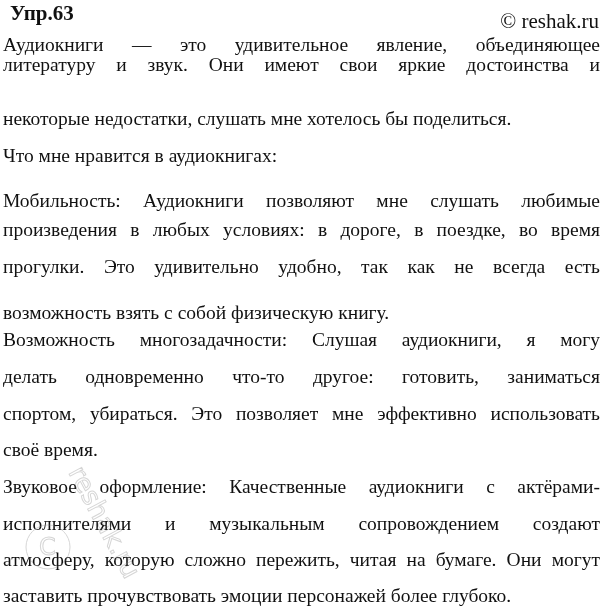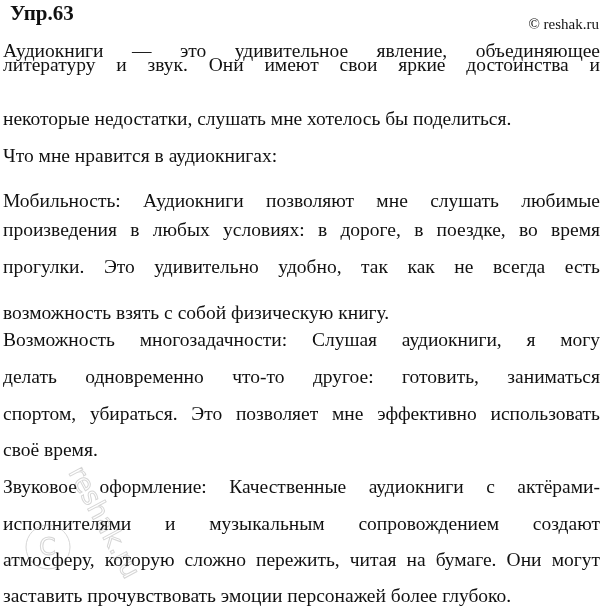--- a/index.html
+++ b/index.html
@@ -9,22 +9,22 @@
     color: #111111;
   }
   .header {
     position: absolute; left: 0; top: 0; width: 603px; height: 28px;
   }
   .title {
     position: absolute; left: 3px; top: 1px;
     font-weight: bold; font-size: 21px; margin-left: 7px;
   }
   .copyright {
-    position: absolute; right: 4px; top: 16px;
-    font-size: 15px;
+    position: absolute; right: 4px; top: 9px;
+    font-size: 21px;
     font-family: Liberation Serif, serif;
   }
   .line {
     position: absolute; left: 3px; width: 597px;
     font-size: 19.5px; line-height: 24px; height: 24px;
     white-space: nowrap;
     text-align: justify; text-align-last: justify;
   }
   .line.last { text-align-last: left; }
   .watermark {
@@ -35,21 +35,21 @@
 </head>
 <body>
 
 <div class="header">
   <span class="title">Упр.63</span>
   <span class="copyright">© reshak.ru</span>
 </div>
 
 <div>
 
-  <div class="line" style="top:39px">Аудиокниги — это удивительное явление, объединяющее</div>
+  <div class="line" style="top:33px">Аудиокниги — это удивительное явление, объединяющее</div>
   <div class="line" style="top:53px">литературу и звук. Они имеют свои яркие достоинства и</div>
   <div class="line last" style="top:107px">некоторые недостатки, слушать мне хотелось бы поделиться.</div>
 
   <div class="line last" style="top:144px">Что мне нравится в аудиокнигах:</div>
 
   <div class="line" style="top:189px">Мобильность: Аудиокниги позволяют мне слушать любимые</div>
   <div class="line" style="top:218px">произведения в любых условиях: в дороге, в поездке, во время</div>
   <div class="line" style="top:255px">прогулки. Это удивительно удобно, так как не всегда есть</div>
   <div class="line last" style="top:301px">возможность взять с собой физическую книгу.</div>
 

